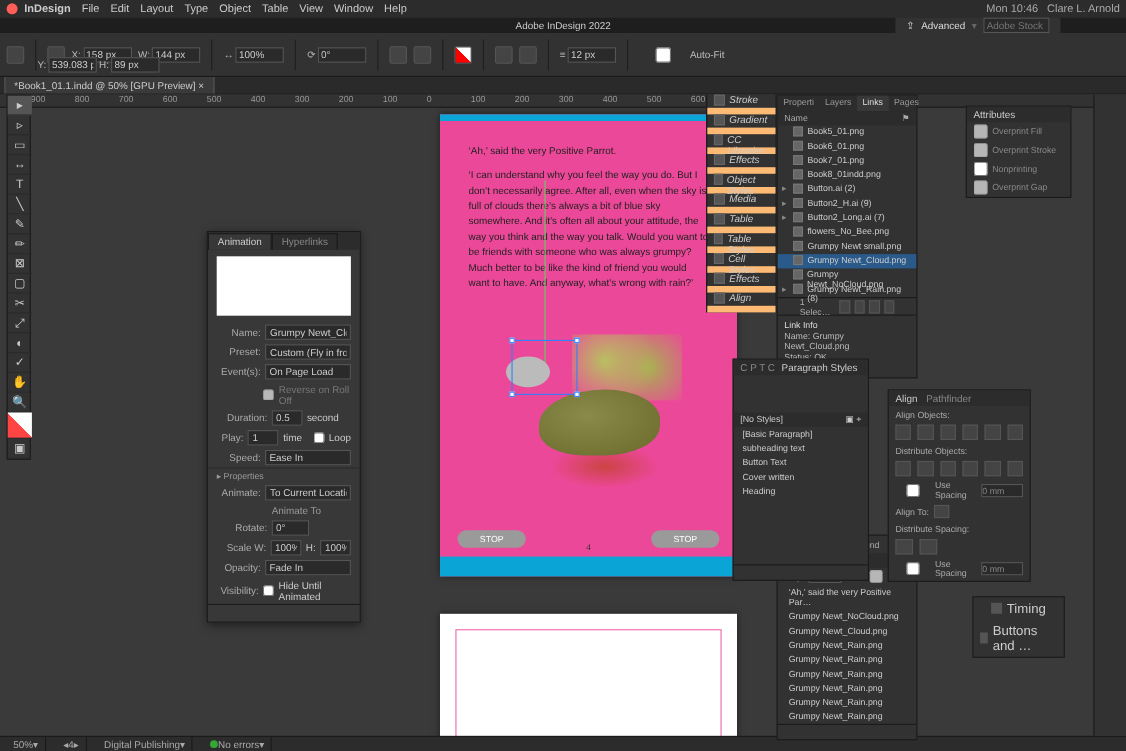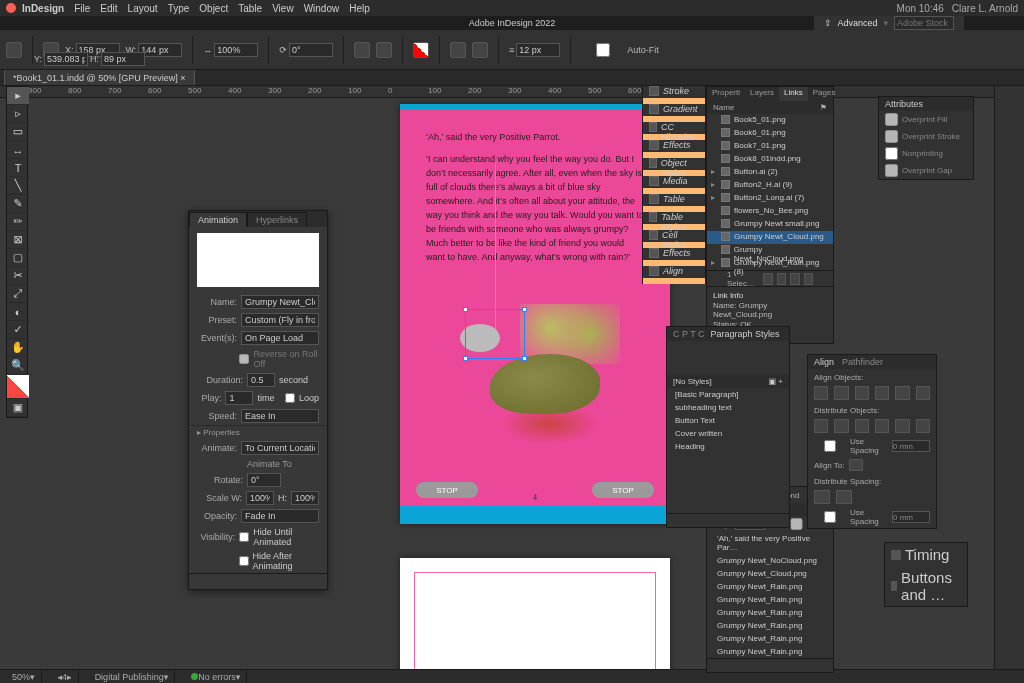--- a/index.html
+++ b/index.html
@@ -119,21 +119,21 @@
 
   
   .timing-panel { position: absolute; left: 706px; top: 400px; width: 128px; background: #323232; border: 1px solid #1a1a1a; z-index: 8; font-size: 8px; }
   .timing-panel .row { display: flex; align-items: center; gap: 4px; padding: 2px 6px; color: #aaa; }
   .timing-panel .hdr { padding: 2px 6px; color: #aaa; background: #2c2c2c; }
   .timing-panel .titem { padding: 2px 10px; color: #ccc; }
   .timing-panel input { background: #2a2a2a; border: 1px solid #555; color: #ccc; font-size: 8px; width: 30px; height: 12px; }
 
   
   .collapsed-panel { position: absolute; left: 884px; top: 456px; width: 84px; background: #323232; border: 1px solid #1a1a1a; z-index: 8; }
-  .collapsed-panel .citem { display: flex; align-items: center; gap: 4px; padding: 3px 6px; font-size: 15px; color: #ccc; }
+  .collapsed-panel .citem { display: flex; align-items: center; gap: 4px; padding: 3px 6px; font-size: 12px; color: #ccc; justify-content: center; }
   .collapsed-panel .cicon { width: 10px; height: 10px; background: #555; }
 
   
   .statusbar { position: absolute; left: 0; right: 0; bottom: 0; height: 14px; background: #2c2c2c; border-top: 1px solid #1a1a1a; display: flex; align-items: center; font-size: 9px; color: #aaa; padding: 0 6px; gap: 10px; }
   .statusbar .seg { display: flex; align-items: center; gap: 0; padding: 0 6px; border-right: 1px solid #1a1a1a; height: 100%; }
   .statusbar .dot { width: 7px; height: 7px; border-radius: 50%; background: #3a3; }
 
   .far-right-strip { position: absolute; right: 0; top: 0; width: 30px; height: 100%; background: #323232; border-left: 1px solid #1a1a1a; z-index: 4; }
 </style>
 </head>
@@ -348,25 +348,20 @@
       </div>
     <div class="row">
         <label>Opacity:</label>
         <input style="width: 78px;" value="Fade In">
       </div>
     <div class="row">
         <label>Visibility:</label>
         <input type="checkbox" style="">
         <span>Hide Until Animated</span>
       </div>
-    <div class="row">
-        <label></label>
-        <input type="checkbox" style="">
-        <span>Hide After Animating</span>
-      </div>
     <div style="height:16px;border-top:1px solid #1a1a1a;display:flex;justify-content:flex-end;padding:2px 4px;gap:4px">
       <div class="iconbtn" style="width:14px;height:12px"></div>
       <div class="iconbtn" style="width:14px;height:12px"></div>
       <div class="iconbtn" style="width:14px;height:12px"></div>
     </div>
   </div>
 
   <div class="dockstrip">
     <div class="ditem">
         <div class="dicon"></div>

